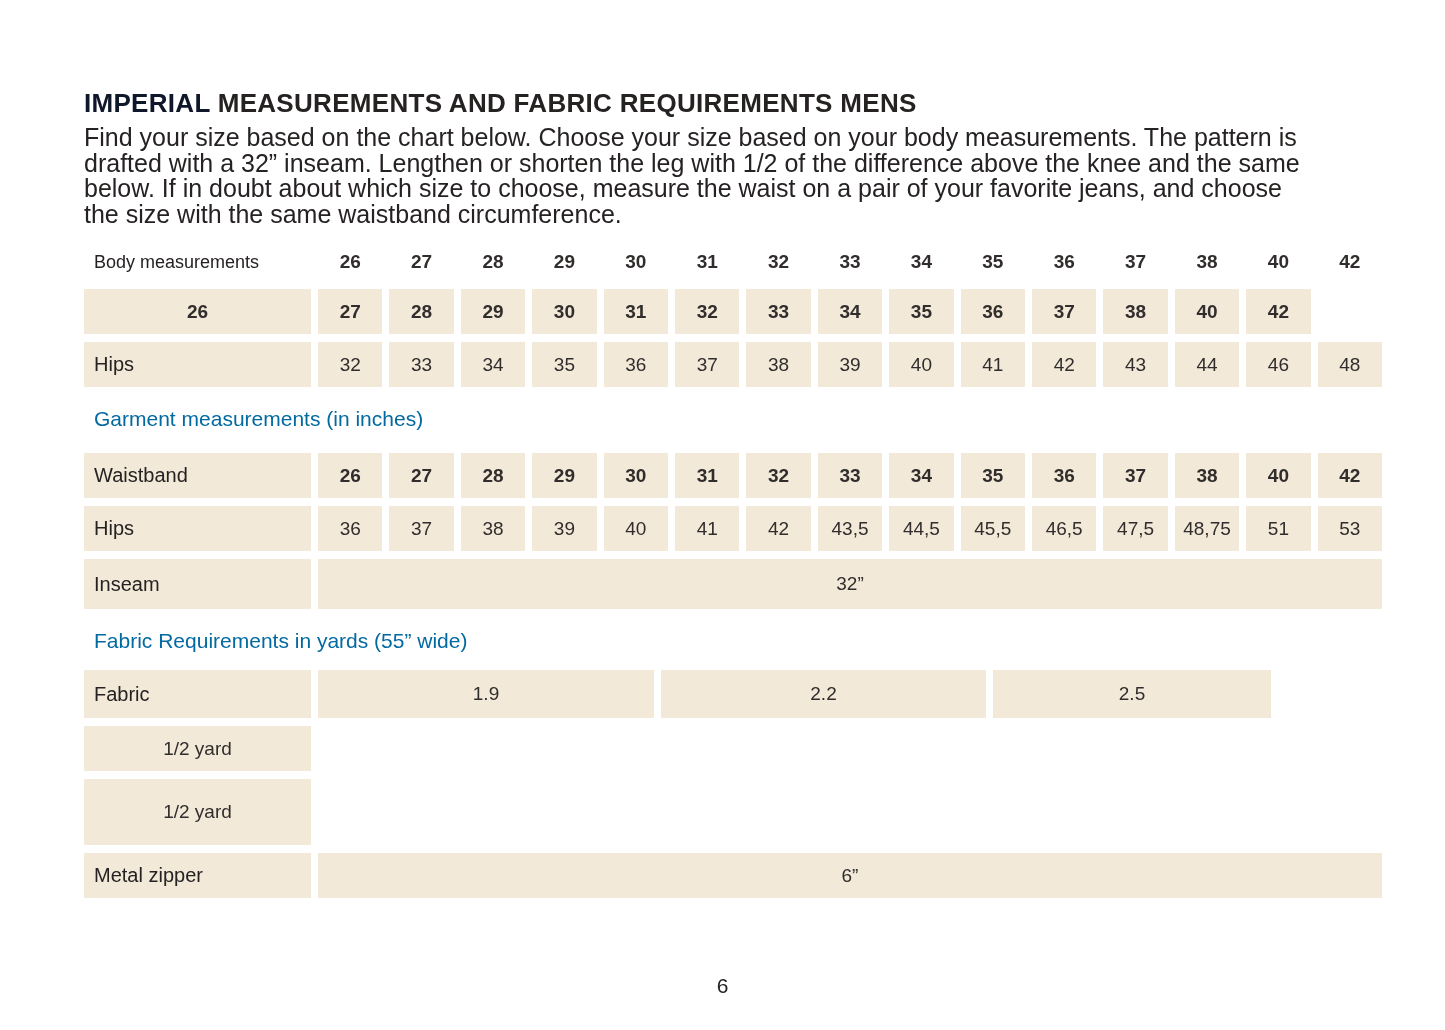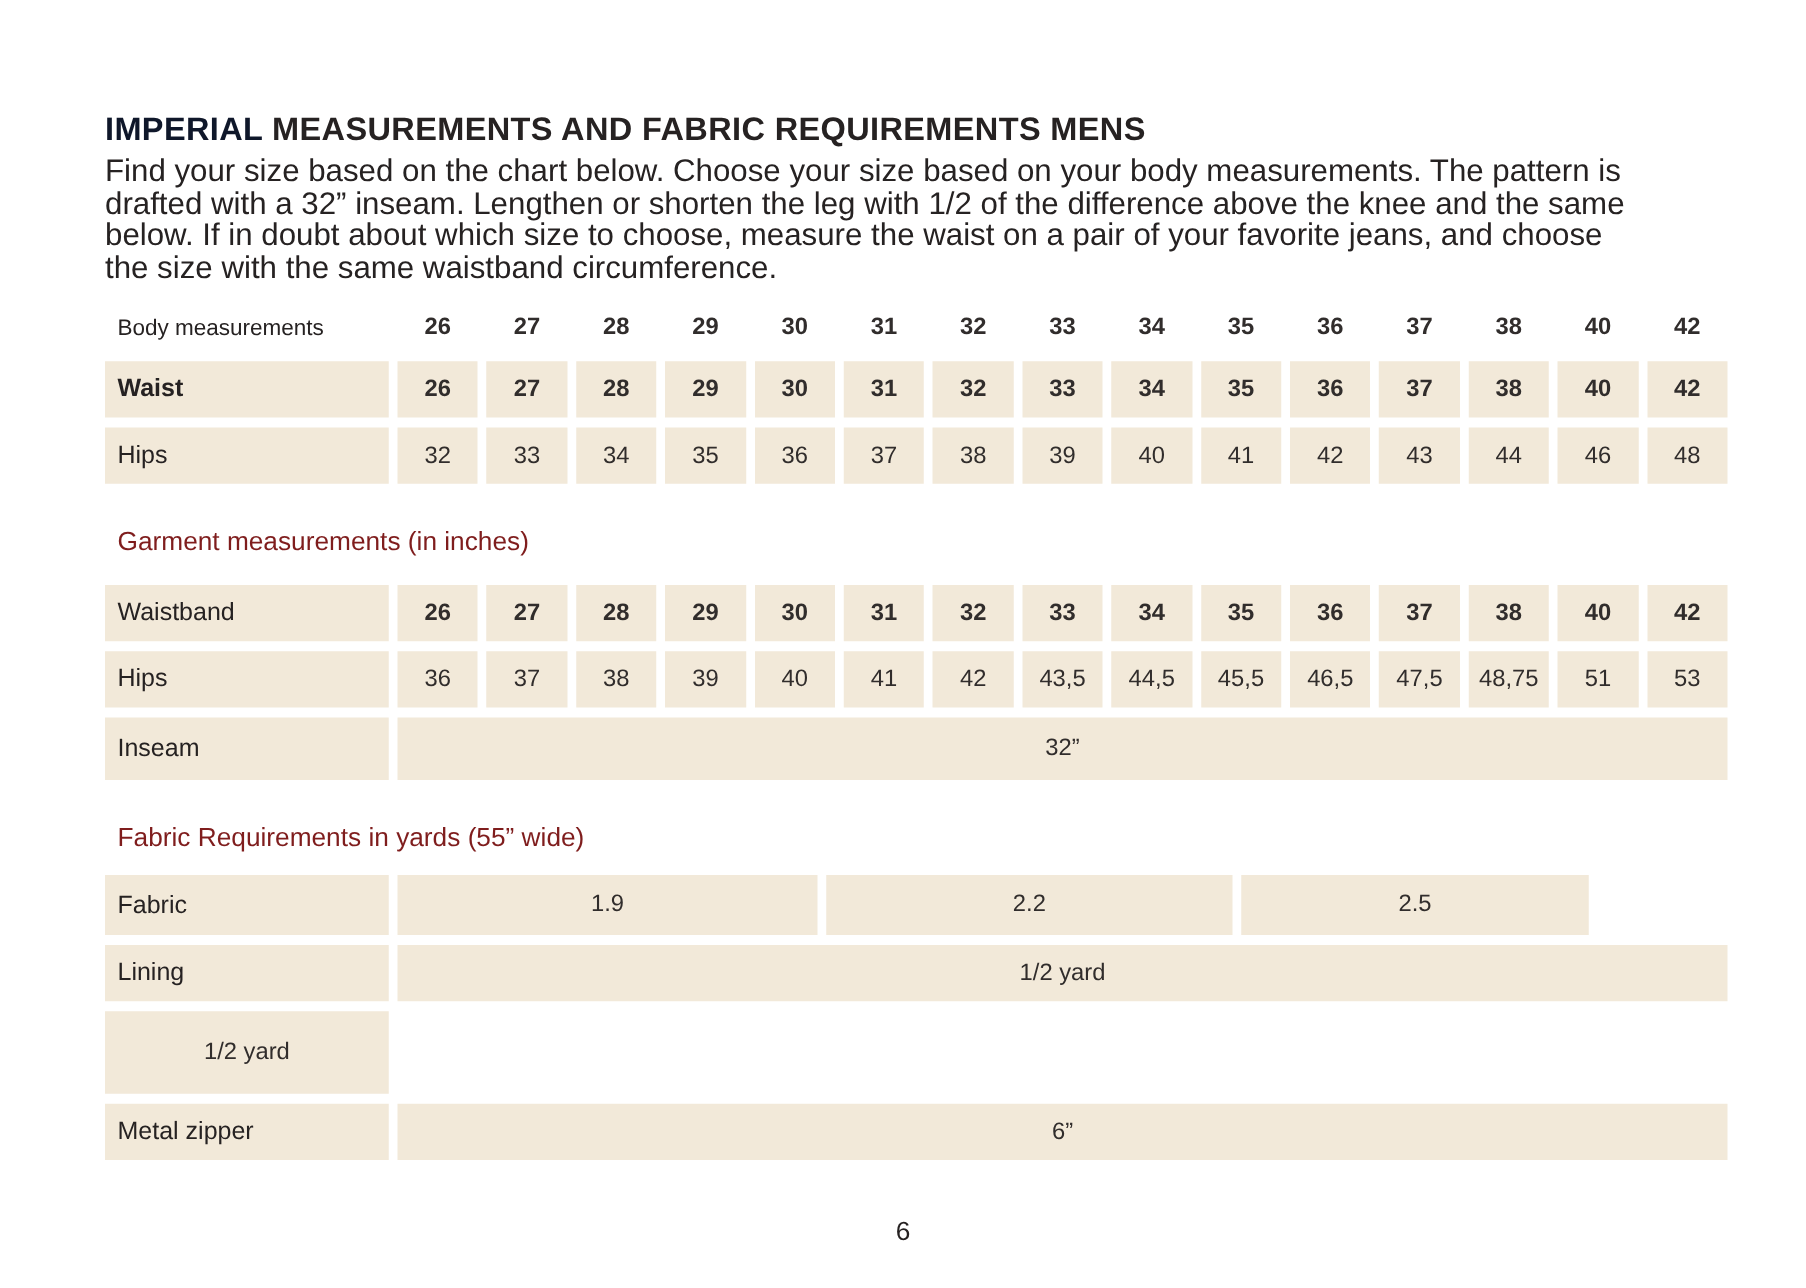--- a/index.html
+++ b/index.html
@@ -75,26 +75,26 @@
   }
   .num {
     display:flex; align-items:center; justify-content:center;
     font-size:19px; font-weight:400;
     color:#312d2c;
   }
   .bold { font-weight:700; }
   .med  { font-weight:700; }
   .plainlabel { font-size:18px; font-weight:400; }
   .section-heading {
-    margin-top:34px;
+    margin-top:19px;
     padding-left:10px;
     font-size:21px;
     font-weight:500;
     line-height:25px;
-    color:#7f1d1d;
+    color:#0369a1;
   }
   .gap22 { margin-top:22px; }
   .page-number {
     position:absolute;
     left:0; right:0;
     top:974px;
     text-align:center;
     font-size:21px;
     font-weight:400;
     color:#262222;
@@ -123,21 +123,20 @@
       <div class="num med">34</div>
       <div class="num med">35</div>
       <div class="num med">36</div>
       <div class="num med">37</div>
       <div class="num med">38</div>
       <div class="num med">40</div>
       <div class="num med">42</div>
     </div>
 
     <div class="size-grid row">
-      <div class="cell label bold">Waist</div>
       <div class="cell num med">26</div>
       <div class="cell num med">27</div>
       <div class="cell num med">28</div>
       <div class="cell num med">29</div>
       <div class="cell num med">30</div>
       <div class="cell num med">31</div>
       <div class="cell num med">32</div>
       <div class="cell num med">33</div>
       <div class="cell num med">34</div>
       <div class="cell num med">35</div>
@@ -215,21 +214,20 @@
     <h2 class="section-heading">Fabric Requirements in yards (55” wide)</h2>
 
     <div class="fabric-grid row-fabric">
       <div class="cell label">Fabric</div>
       <div class="cell num">1.9</div>
       <div class="cell num">2.2</div>
       <div class="cell num">2.5</div>
     </div>
 
     <div class="span-grid row">
-      <div class="cell label">Lining</div>
       <div class="cell num">1/2 yard</div>
     </div>
 
     <div class="span-grid row-2line">
       <div class="cell num">1/2 yard</div>
     </div>
 
     <div class="span-grid row">
       <div class="cell label">Metal zipper</div>
       <div class="cell num">6”</div>

